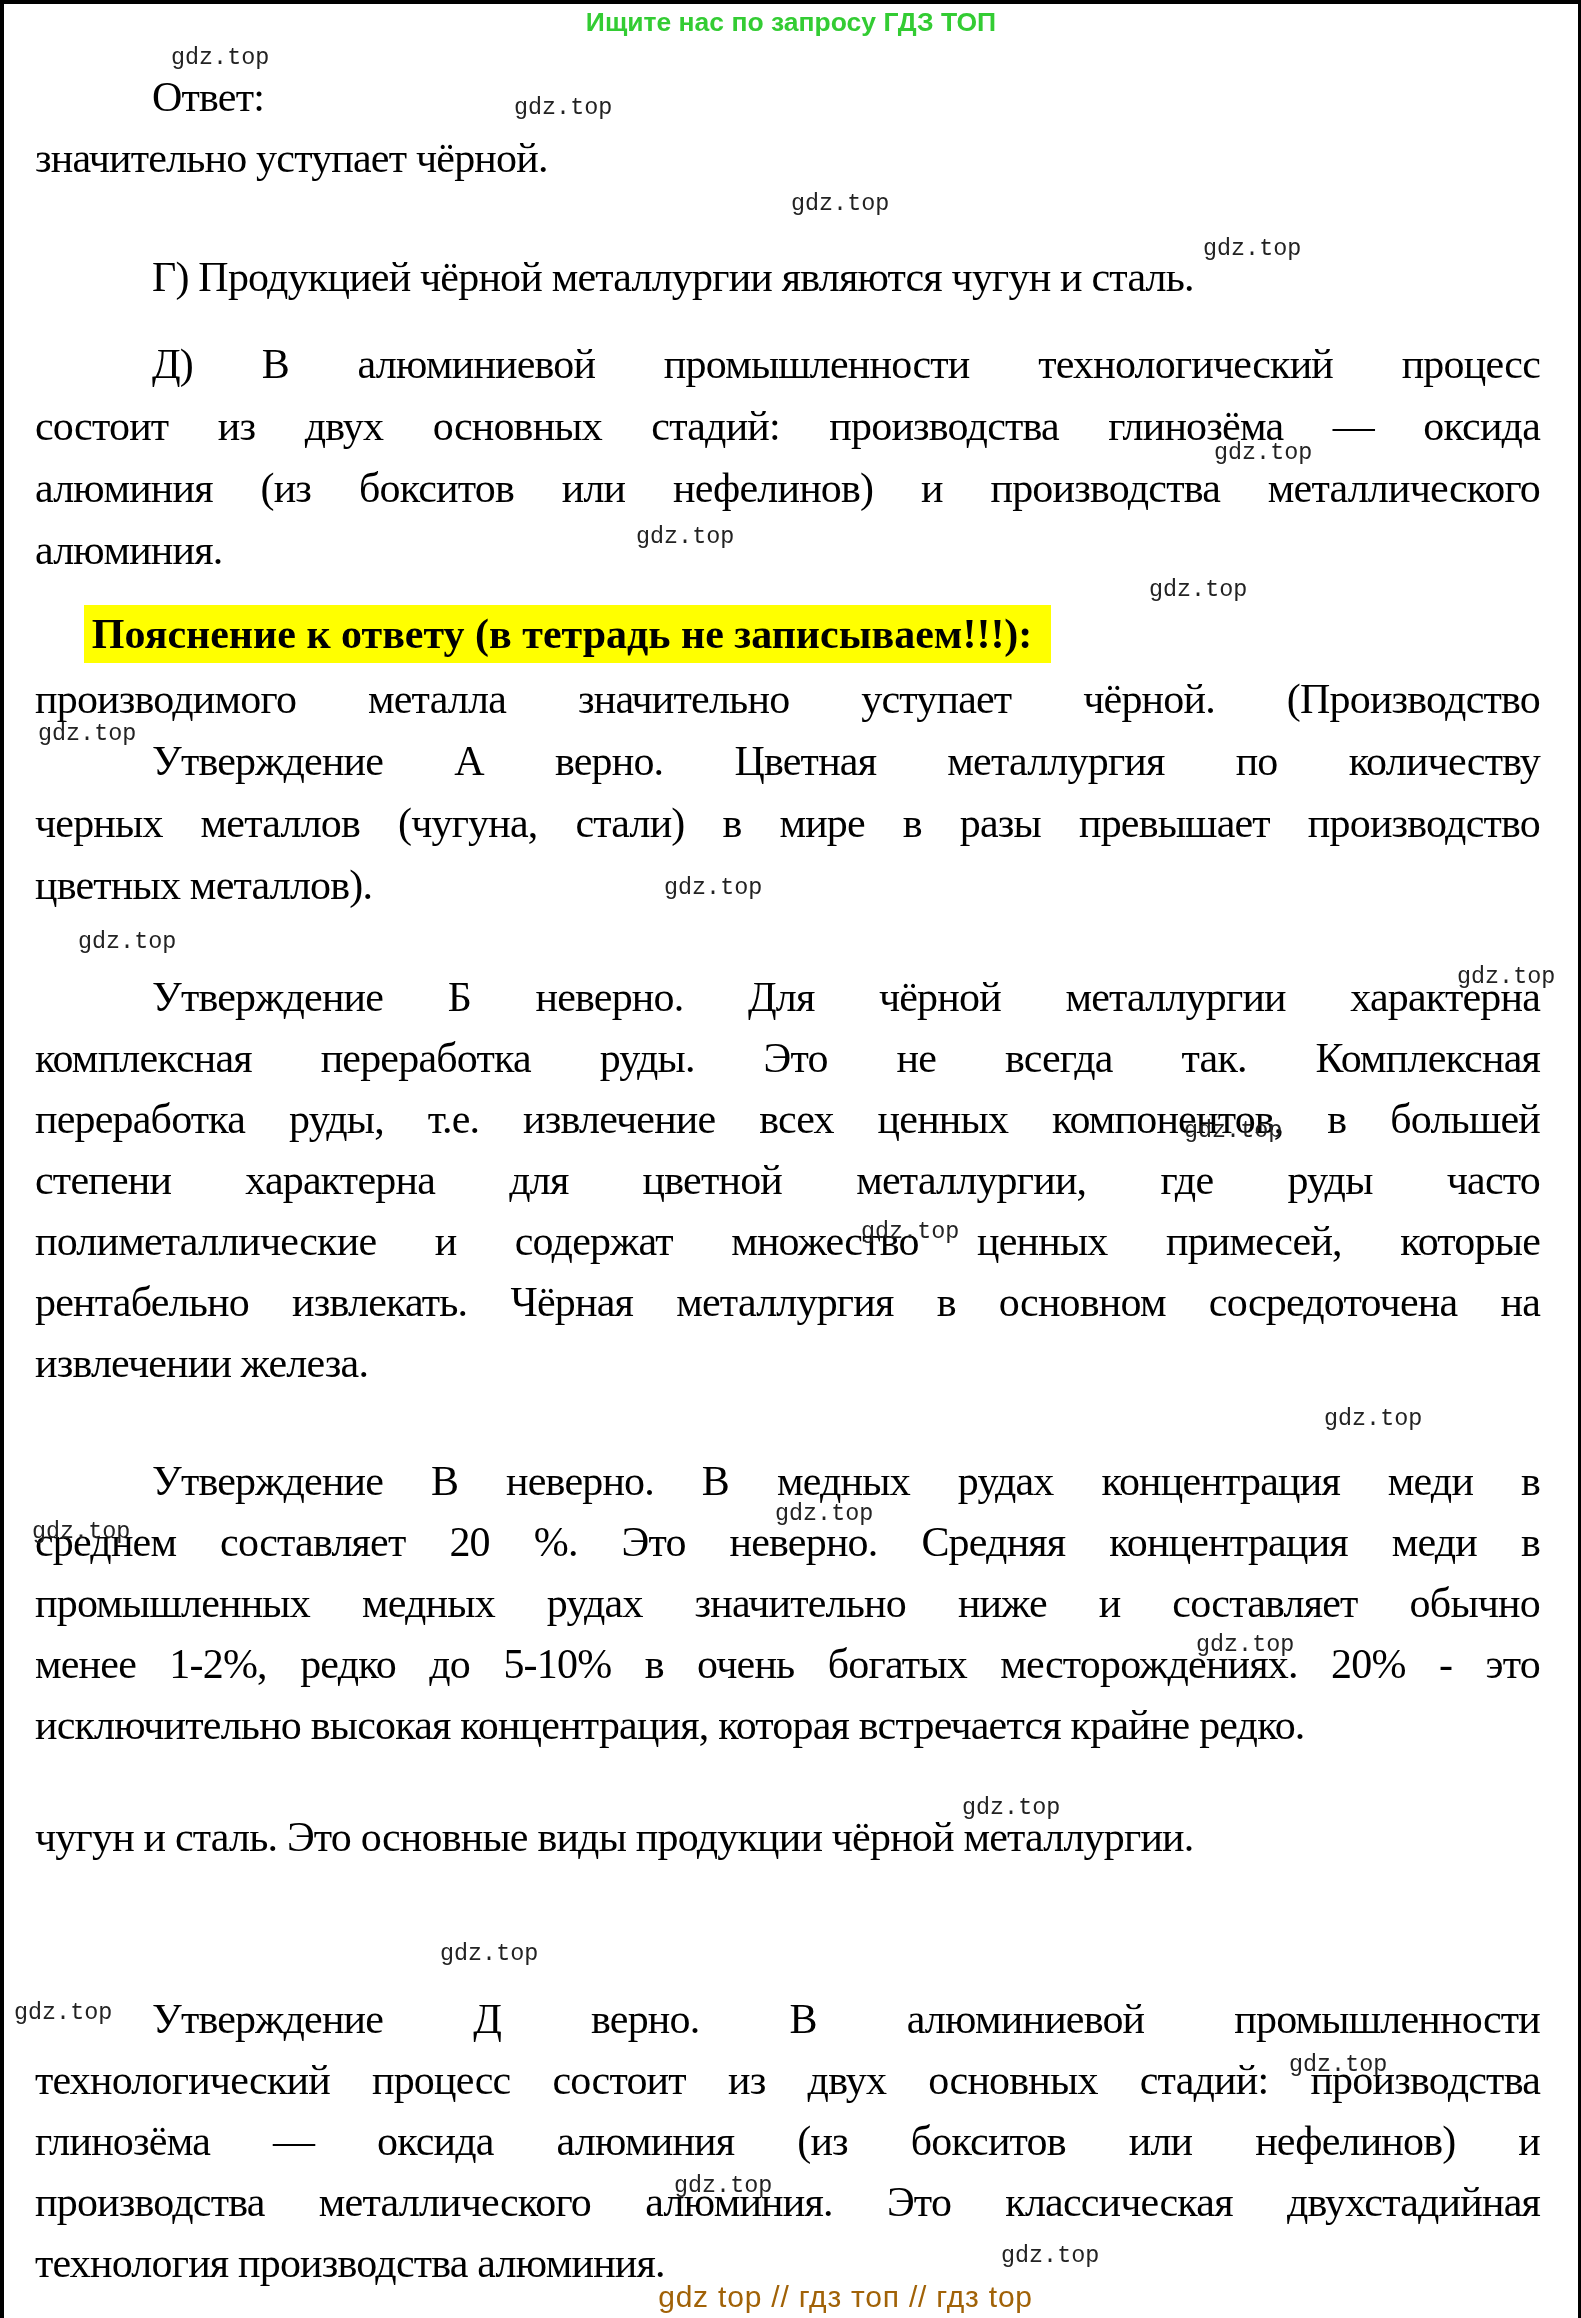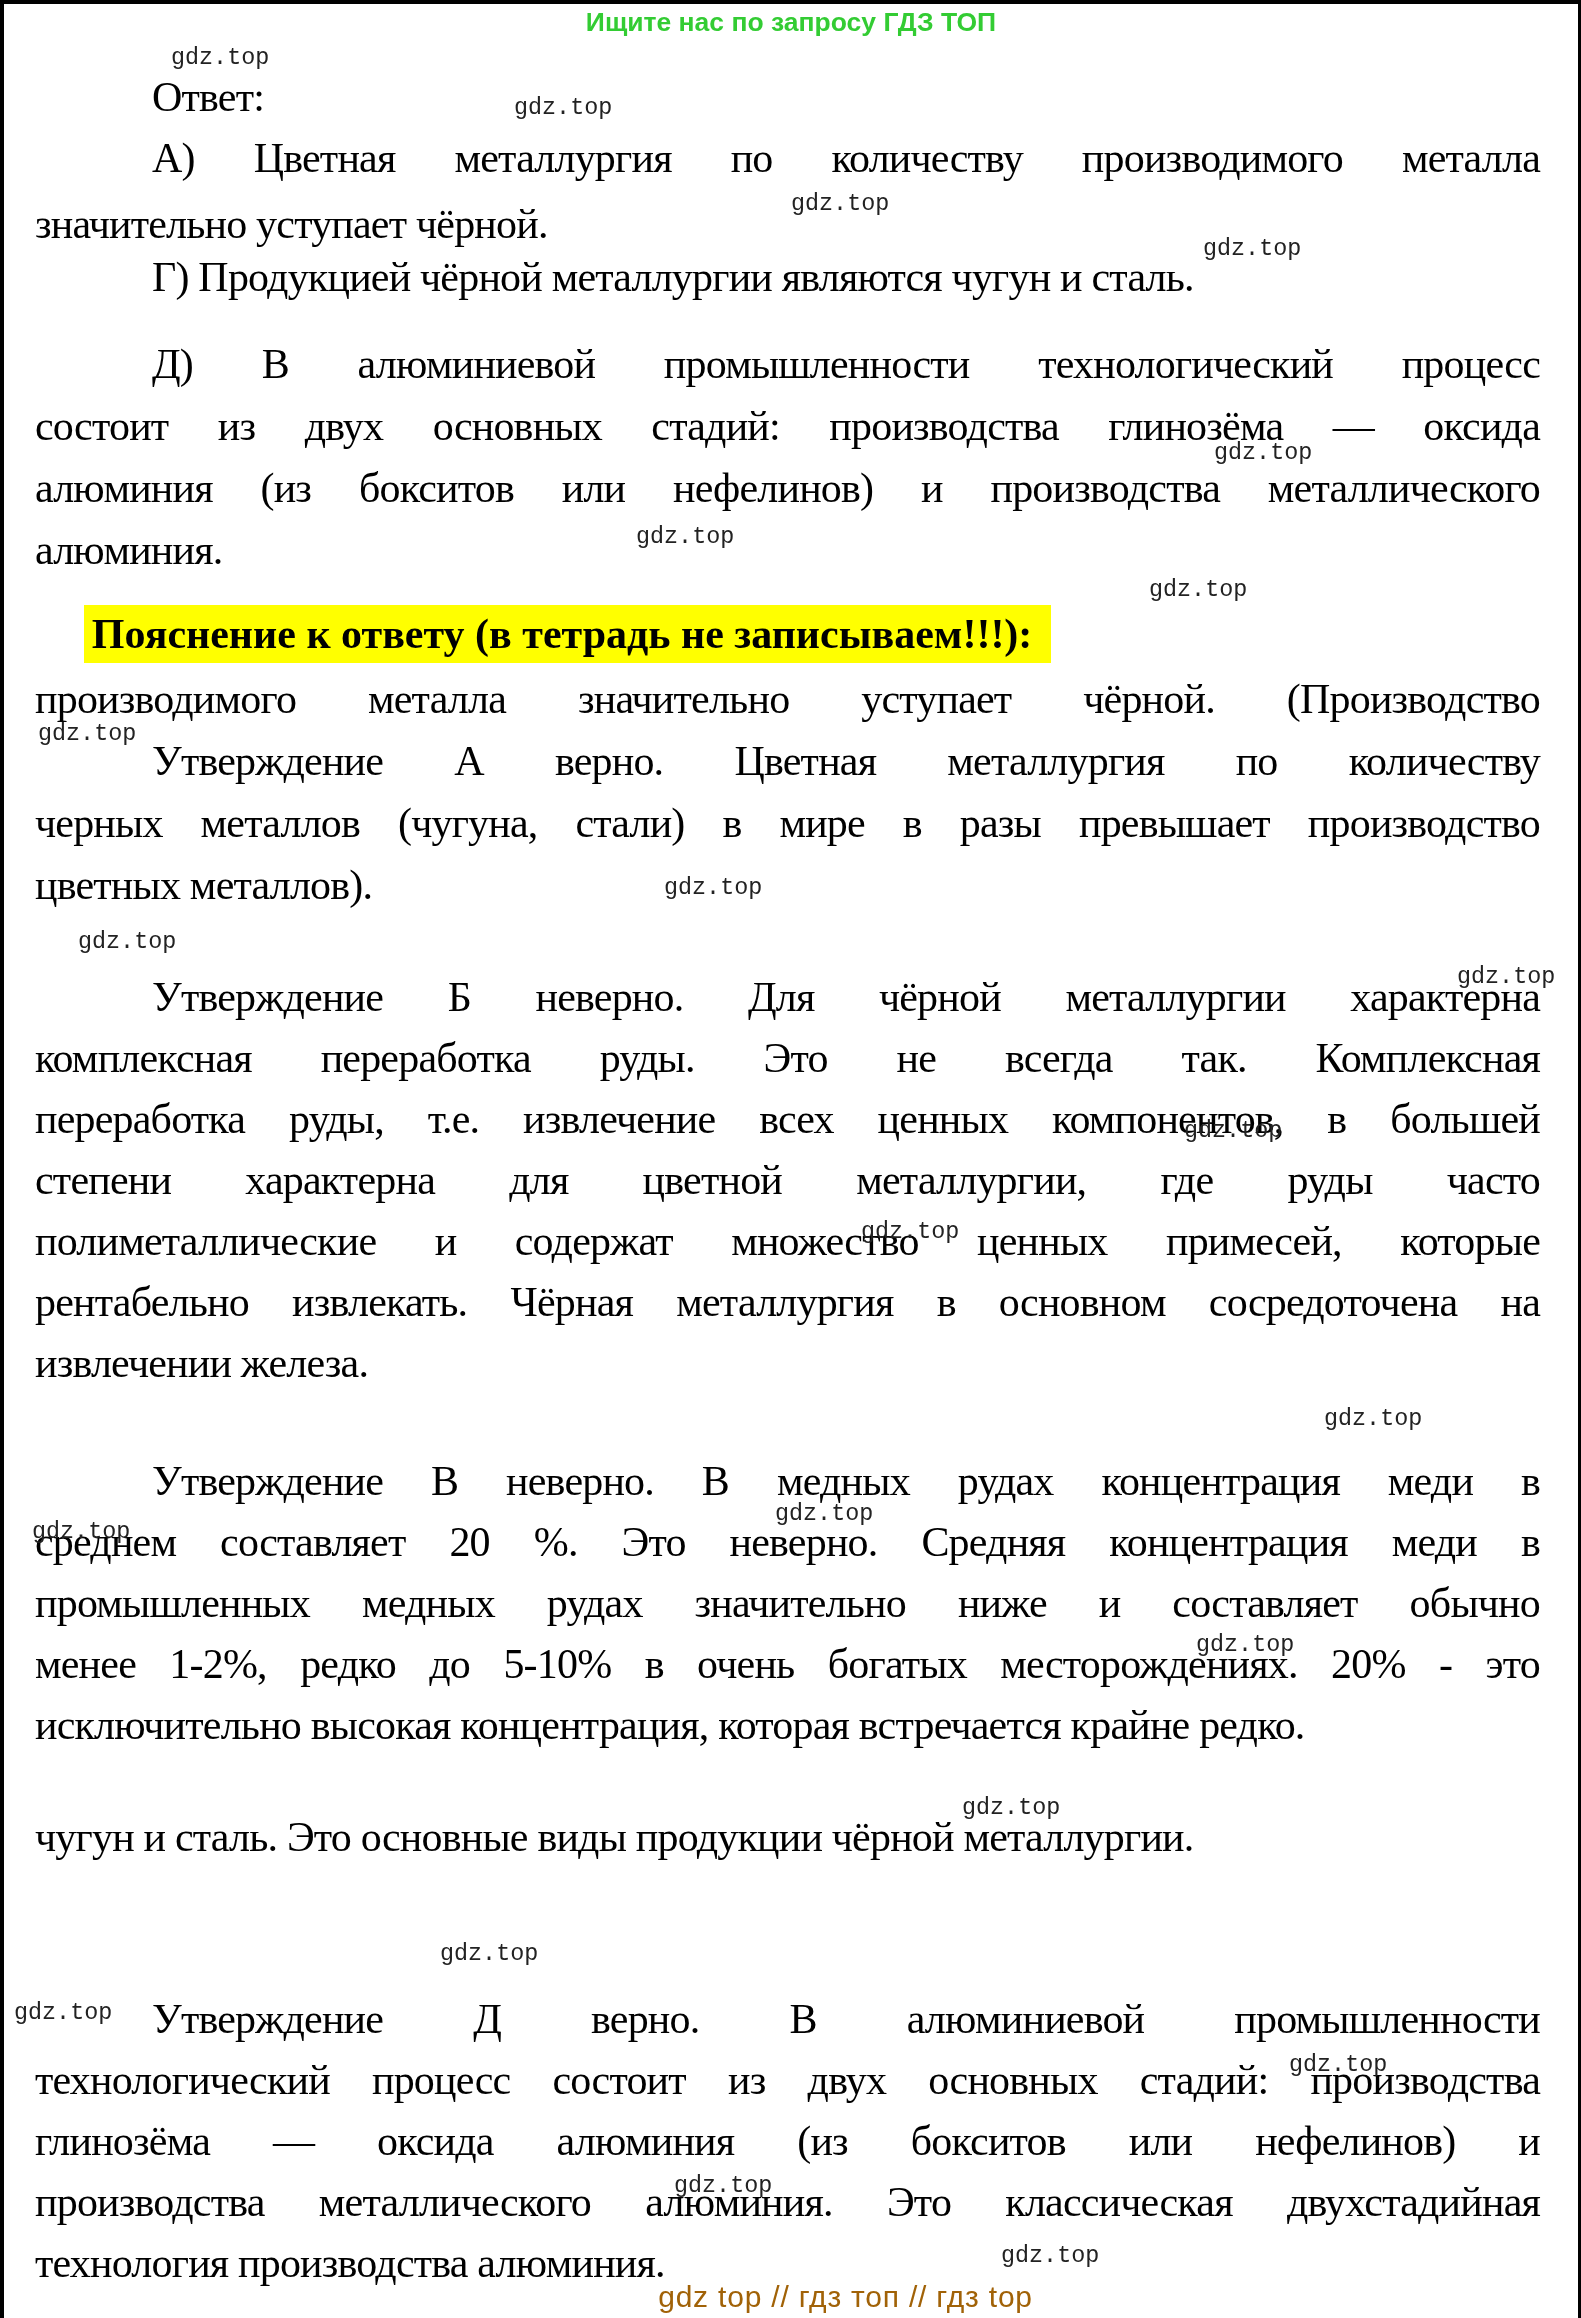--- a/index.html
+++ b/index.html
@@ -62,21 +62,20 @@
 <div id="page">
   <div class="header-banner" style="color: rgb(51, 204, 51);">Ищите нас по запросу ГДЗ ТОП</div>
 
   <div class="heading" style="background: rgb(255, 255, 0); top: 601px; left: 80px;">Пояснение к ответу (в тетрадь не записываем!!!):</div>
 
   <div id="paragraphs-root">
       <div class="para" style="top: 60px;">
         <div class="pline last indent" style="height: 66px; line-height: 66px;">Ответ:</div>
       </div>
       <div class="para" style="top: 121px;">
-        <div class="pline indent" style="height: 66px; line-height: 66px;">А) Цветная металлургия по количеству производимого металла</div>
         <div class="pline last" style="height: 66px; line-height: 66px;">значительно уступает чёрной.</div>
       </div>
       <div class="para" style="top: 240px;">
         <div class="pline last indent" style="height: 66px; line-height: 66px;">Г) Продукцией чёрной металлургии являются чугун и сталь.</div>
       </div>
       <div class="para" style="top: 329px;">
         <div class="pline indent" style="height: 62px; line-height: 62px;">Д) В алюминиевой промышленности технологический процесс</div>
         <div class="pline" style="height: 62px; line-height: 62px;">состоит из двух основных стадий: производства глинозёма — оксида</div>
         <div class="pline" style="height: 62px; line-height: 62px;">алюминия (из бокситов или нефелинов) и производства металлического</div>
         <div class="pline last" style="height: 62px; line-height: 62px;">алюминия.</div>

